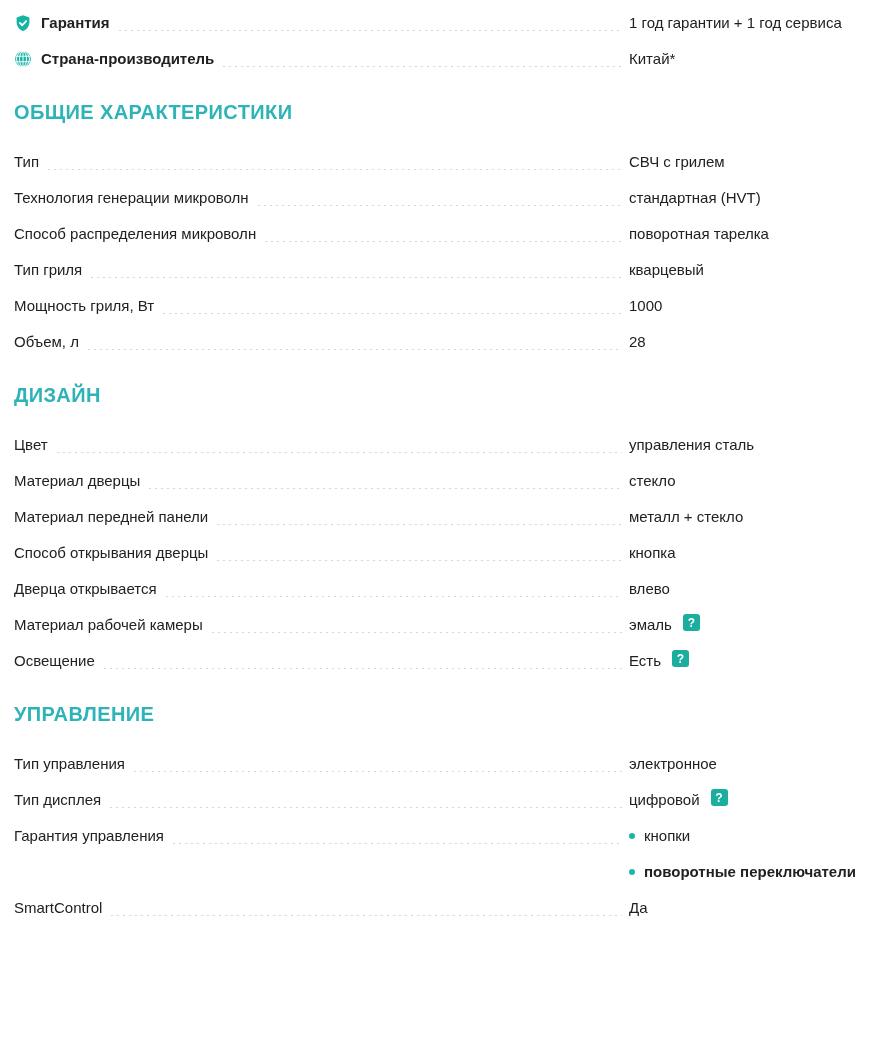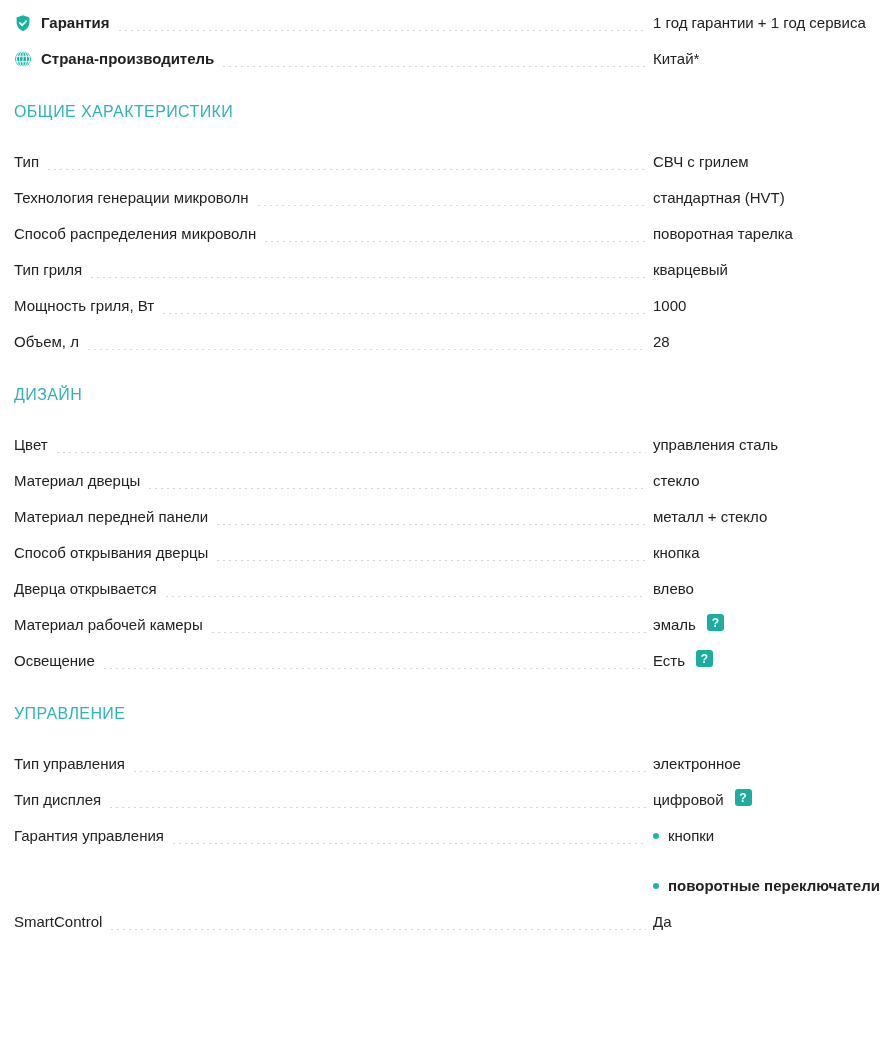--- a/index.html
+++ b/index.html
@@ -5,21 +5,21 @@
   * { box-sizing: border-box; }
   html, body { margin: 0; padding: 0; background: #ffffff; }
   body {
     font-family: "Liberation Sans", "DejaVu Sans", sans-serif;
     color: #212121;
     -webkit-font-smoothing: antialiased;
   }
   .page {
     width: 890px;
     min-height: 1043px;
-    padding: 12px 8px 40px 14px;
+    padding: 12px 32px 40px 14px;
     background: #fff;
   }
 
   
   .row {
     display: flex;
     align-items: flex-start;
     margin-bottom: 14px;
     font-size: 15px;
     line-height: 22px;
@@ -48,23 +48,23 @@
   .row-icon {
     flex: 0 0 18px;
     width: 18px; height: 18px;
     margin: 2px 9px 0 0;
   }
   .row-icon svg { display: block; width: 18px; height: 18px; }
 
   
   .section-title {
     color: #2eb3b8;
-    font-size: 16px;
+    font-size: 20px;
     line-height: 24px;
-    font-weight: 400;
+    font-weight: 700;
     letter-spacing: 0.4px;
     margin: 30px 0 27px 0;
     text-transform: uppercase;
   }
 
   
   .help-badge {
     display: inline-flex;
     width: 17px; height: 17px;
     margin-left: 11px;
@@ -77,21 +77,21 @@
     justify-content: center;
     cursor: pointer;
     flex: 0 0 17px;
     user-select: none;
   }
 
   
   .bullet-line {
     display: flex;
     align-items: center;
-    margin-bottom: 28px;
+    margin-bottom: 14px;
     line-height: 22px;
   }
   .bullet-line:last-child { margin-bottom: 0; font-weight: bold; }
   .bullet-dot {
     width: 6px; height: 6px;
     border-radius: 50%;
     background: #1cb5a8;
     margin-right: 9px;
     flex: 0 0 6px;
   }

